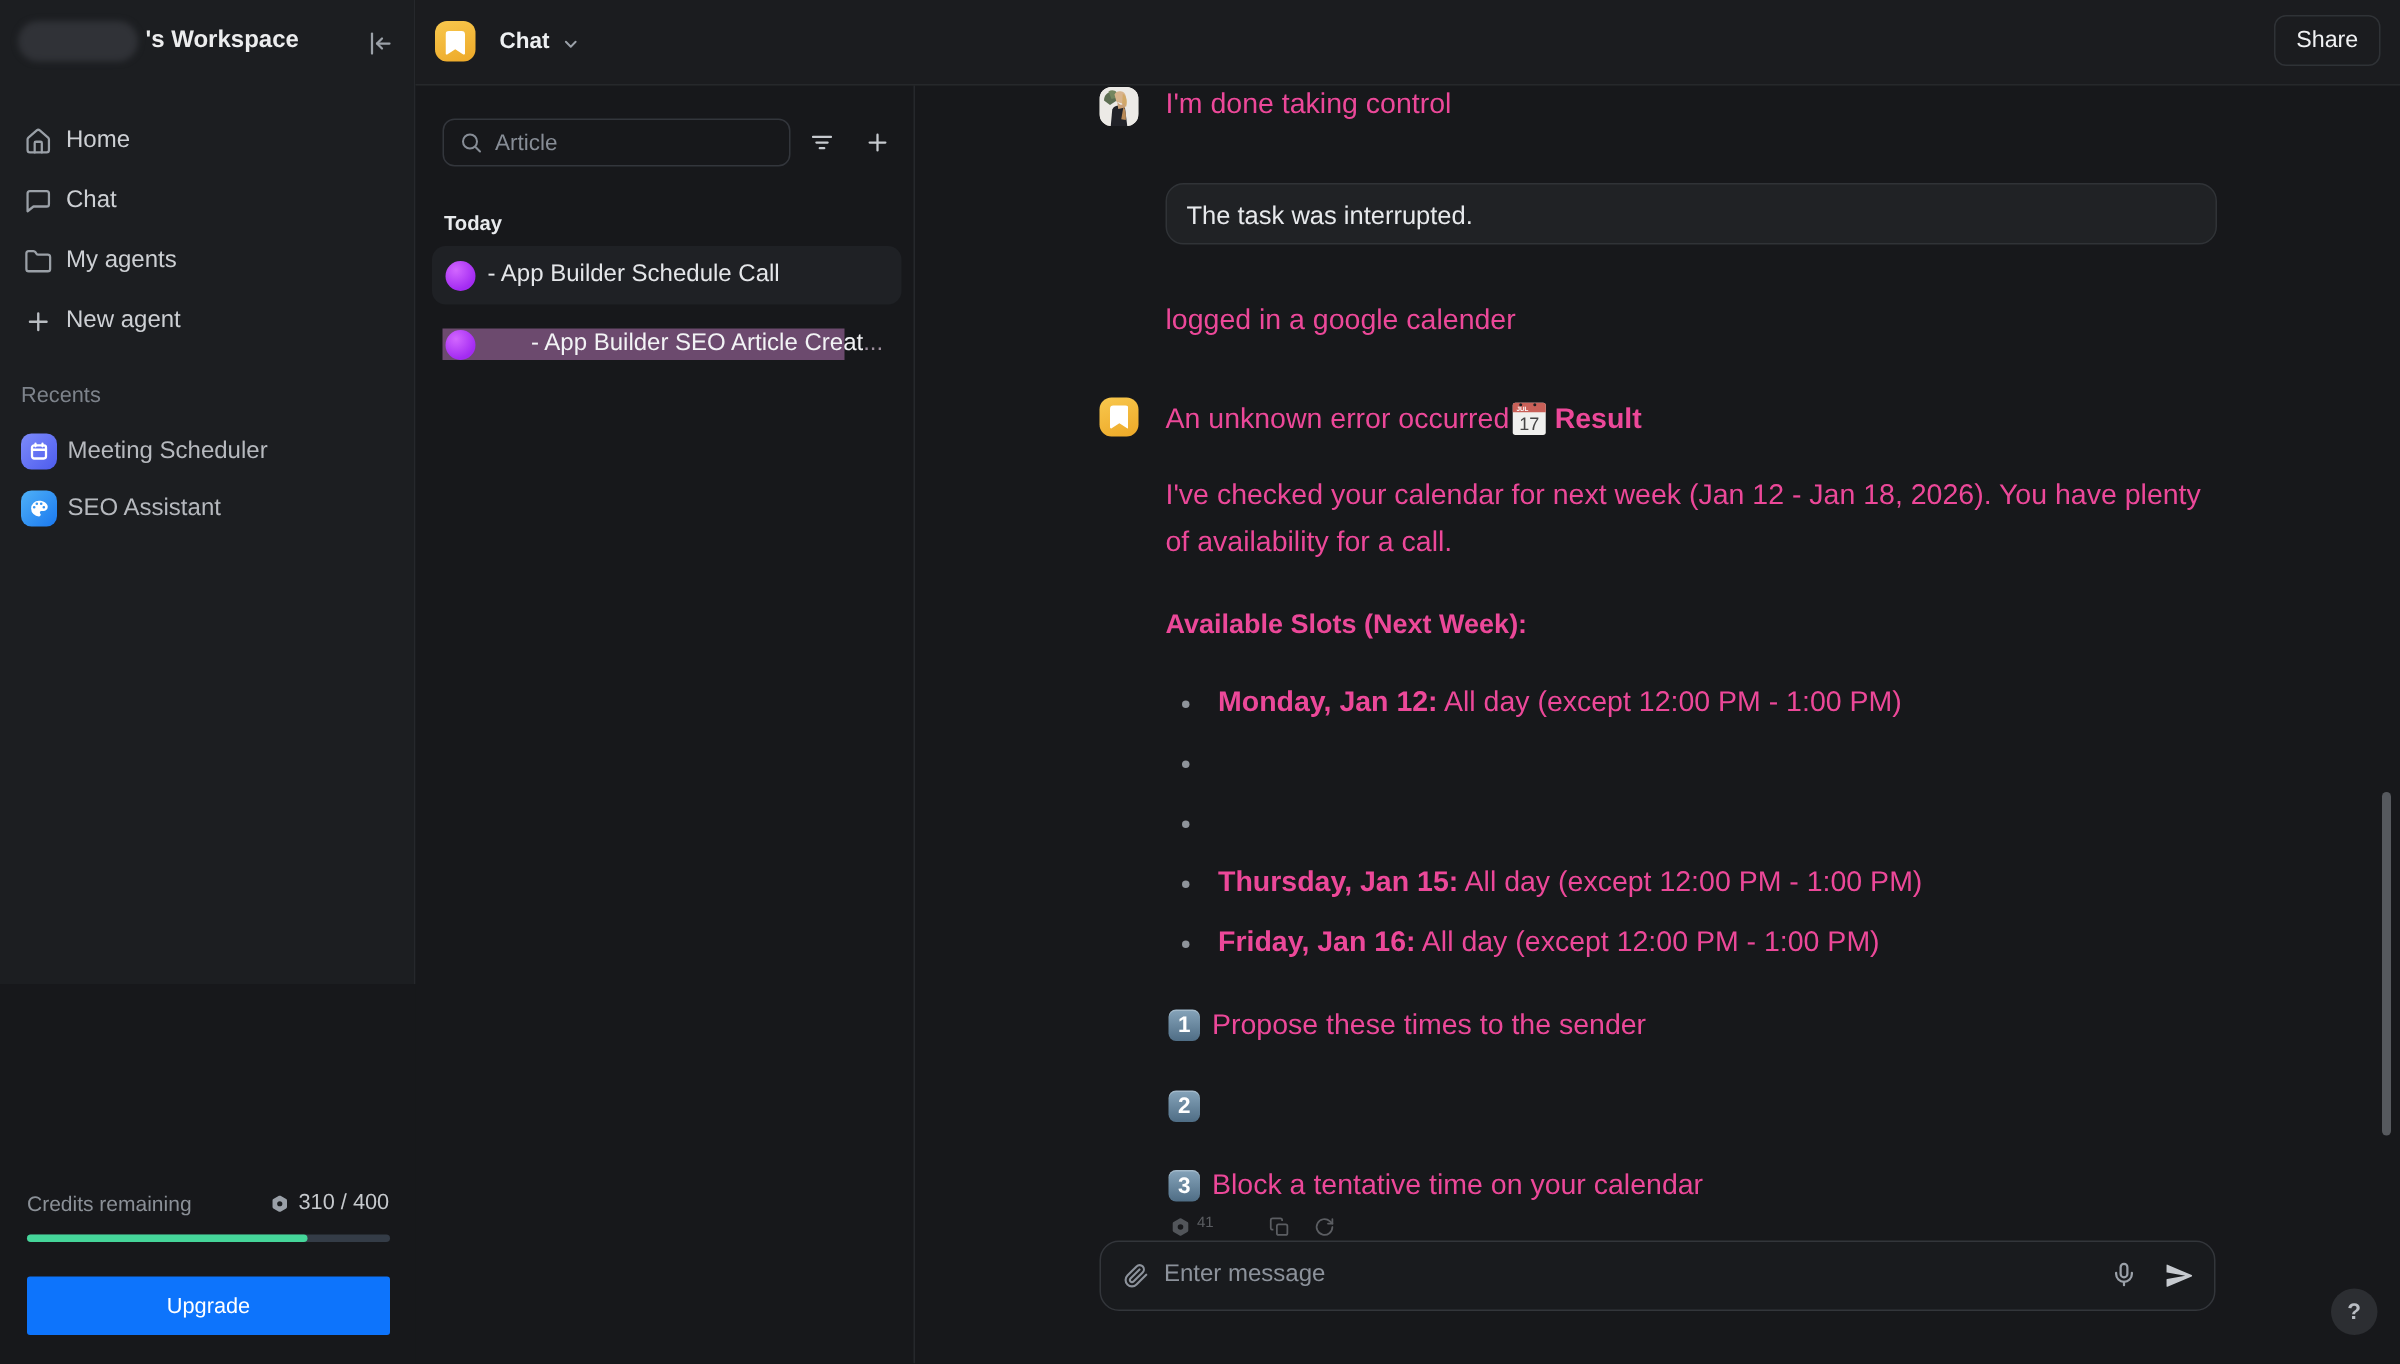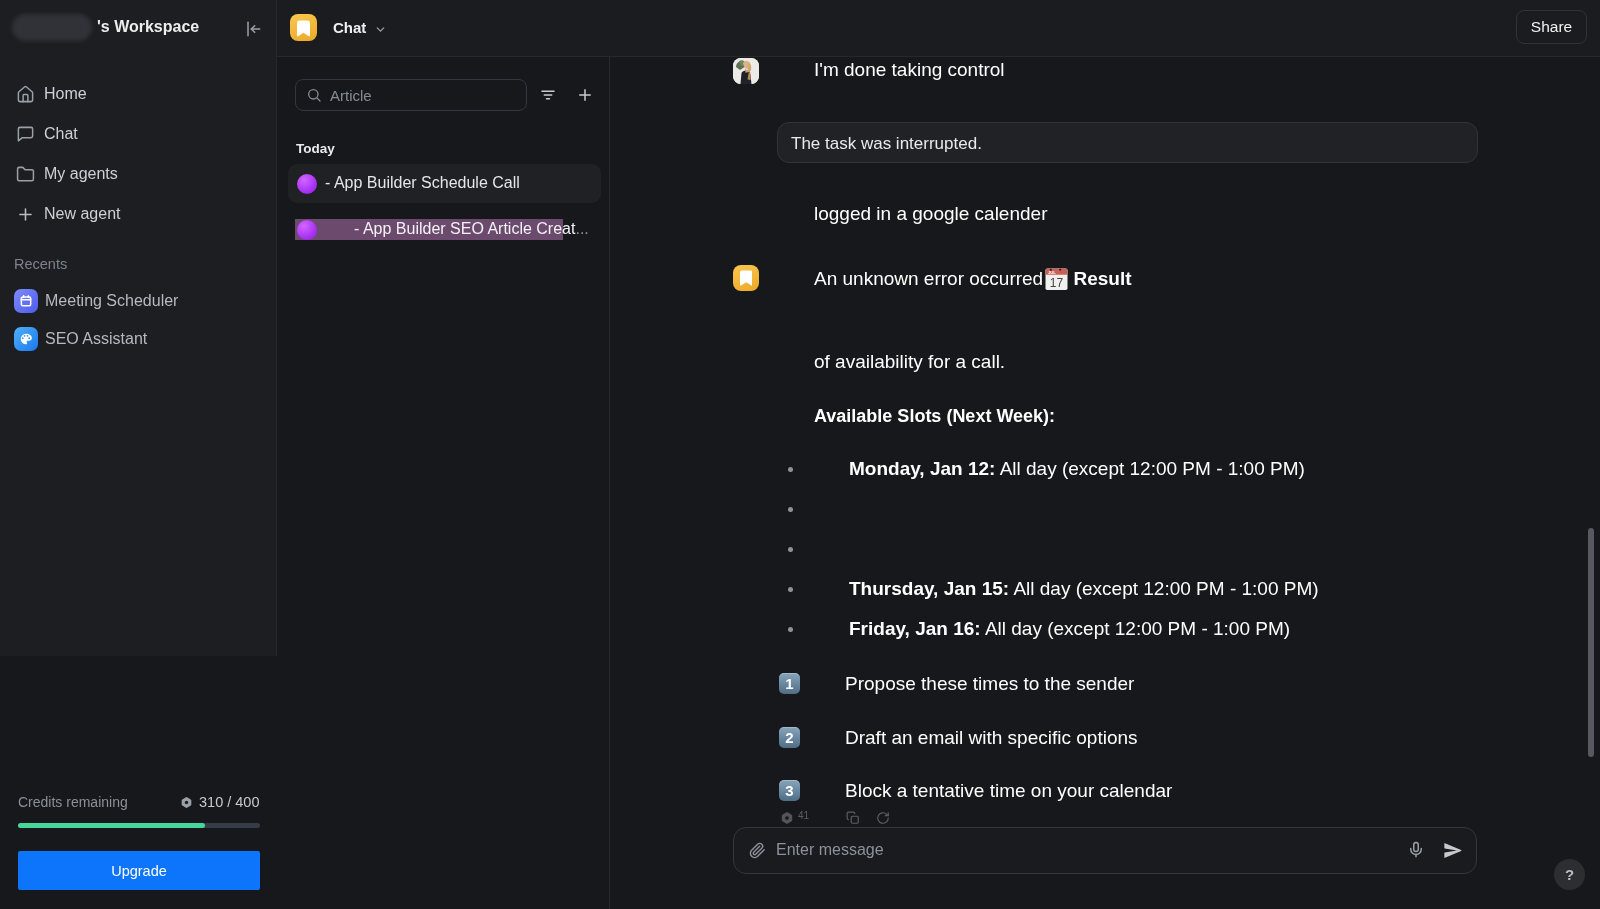--- a/index.html
+++ b/index.html
@@ -18,21 +18,21 @@
   .recrow .lbl { position:absolute; left:45px; }
 
   
   #mid { left:277px; top:0; width:333px; height:909px; background:#17181b; border-right:1px solid #26282c; }
   #midhead { position:absolute; left:0; top:0; width:333px; height:57px; background:#1b1c1f; border-bottom:1px solid #26282b; }
 
   
   #main { left:610px; top:0; width:990px; height:909px; background:#17181b; }
   #mainhead { position:absolute; left:0; top:0; width:990px; height:57px; background:#1b1c1f; border-bottom:1px solid #26282b; }
 
-  .msgtxt { color:#ffffff; font-size:19px;margin-left:37px; }
+  .msgtxt { color:#ec4899; font-size:19px; }
   .line { position:absolute; white-space:nowrap; line-height:22px; }
 </style>
 </head>
 <body>
 <div id="app">
 
   <div class="abs" id="sidebar">
 
     <div class="abs" style="left:12px;top:14px;width:80px;height:27px;border-radius:14px;background:#303237;filter:blur(2px);"></div>
     <div class="abs" style="left:97px;top:18px;font-size:16px;font-weight:600;color:#ecedee;">'s Workspace</div>
@@ -166,37 +166,37 @@
     </div>
     <div class="line msgtxt" style="left:167px;top:267px;">An unknown error occurred<svg style="vertical-align:-6px;margin-left:2px;" width="23" height="24" viewBox="0 0 23 24">
           <rect x="0.5" y="1.5" width="22" height="21.5" rx="1.8" fill="#f0f0ee"></rect>
           <path d="M0.5 3.3 A1.8 1.8 0 0 1 2.3 1.5 H20.7 A1.8 1.8 0 0 1 22.5 3.3 V7.8 H0.5 Z" fill="#c96058"></path>
           <text x="3" y="6.7" font-size="4.2" fill="#fff" font-weight="bold" font-family="Liberation Sans">JUL</text>
           <circle cx="5.8" cy="2.8" r="1" fill="#1d1f22"></circle>
           <circle cx="15.2" cy="2.8" r="1" fill="#1d1f22"></circle>
           <text x="11.5" y="19.5" font-size="12" fill="#454545" text-anchor="middle" font-family="Liberation Sans">17</text>
         </svg> <b>Result</b></div>
 
+    <div class="line msgtxt" style="left:167px;top:319.5px;">I've checked your calendar for next week (Jan 12 - Jan 18, 2026). You have plenty</div>
     <div class="line msgtxt" style="left:167px;top:350.5px;">of availability for a call.</div>
 
     <div class="line msgtxt" style="left:167px;top:405px;font-weight:700;font-size:18px;">Available Slots (Next Week):</div>
 
     <div class="line msgtxt bullet" style="left:202px;top:458px;"><b>Monday, Jan 12:</b> All day (except 12:00 PM - 1:00 PM)</div>
     <div class="line msgtxt bullet" style="left:202px;top:578px;"><b>Thursday, Jan 15:</b> All day (except 12:00 PM - 1:00 PM)</div>
     <div class="line msgtxt bullet" style="left:202px;top:618px;"><b>Friday, Jan 16:</b> All day (except 12:00 PM - 1:00 PM)</div>
     <div class="abs" style="left:178px;top:467px;width:5px;height:5px;border-radius:50%;background:#8e939a;"></div>
     <div class="abs" style="left:178px;top:507px;width:5px;height:5px;border-radius:50%;background:#8e939a;"></div>
     <div class="abs" style="left:178px;top:547px;width:5px;height:5px;border-radius:50%;background:#8e939a;"></div>
     <div class="abs" style="left:178px;top:587px;width:5px;height:5px;border-radius:50%;background:#8e939a;"></div>
     <div class="abs" style="left:178px;top:627px;width:5px;height:5px;border-radius:50%;background:#8e939a;"></div>
 
     <div class="abs keycap" style="left:169px;top:673px;">1</div>
     <div class="line msgtxt" style="left:198px;top:673px;">Propose these times to the sender</div>
     <div class="abs keycap" style="left:169px;top:727px;">2</div>
-    <div class="line msgtxt" style="left:198px;top:727px;">Draft an email with specific options</div>
     <div class="abs keycap" style="left:169px;top:780px;">3</div>
     <div class="line msgtxt" style="left:198px;top:780px;">Block a tentative time on your calendar</div>
 
     <div class="abs" style="left:170px;top:809px;opacity:0.45;">
       <svg style="position:absolute;left:0;top:2px;" width="14" height="14" viewBox="0 0 24 24">
           <path fill="#9aa0a8" d="M11 2.3a2 2 0 0 1 2 0l6.9 4a2 2 0 0 1 1 1.7v8a2 2 0 0 1-1 1.7l-6.9 4a2 2 0 0 1-2 0l-6.9-4a2 2 0 0 1-1-1.7V8a2 2 0 0 1 1-1.7z"></path>
           <circle cx="12" cy="12" r="3.2" fill="#17181b"></circle>
         </svg>
       <div style="position:absolute;left:18px;top:1px;font-size:10px;color:#aeb2b8;">41</div>
       <svg style="position:absolute;left:66px;top:2px;" width="14" height="14" viewBox="0 0 24 24" fill="none" stroke="#aeb2b8" stroke-width="2">

